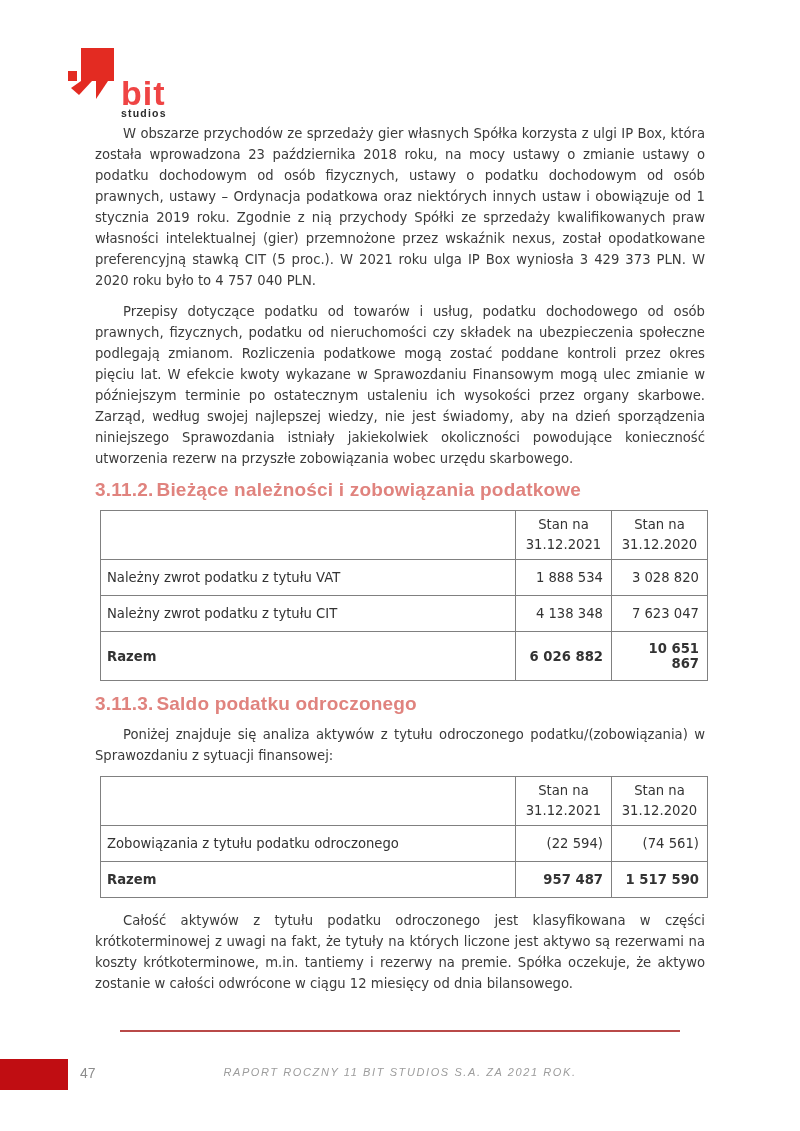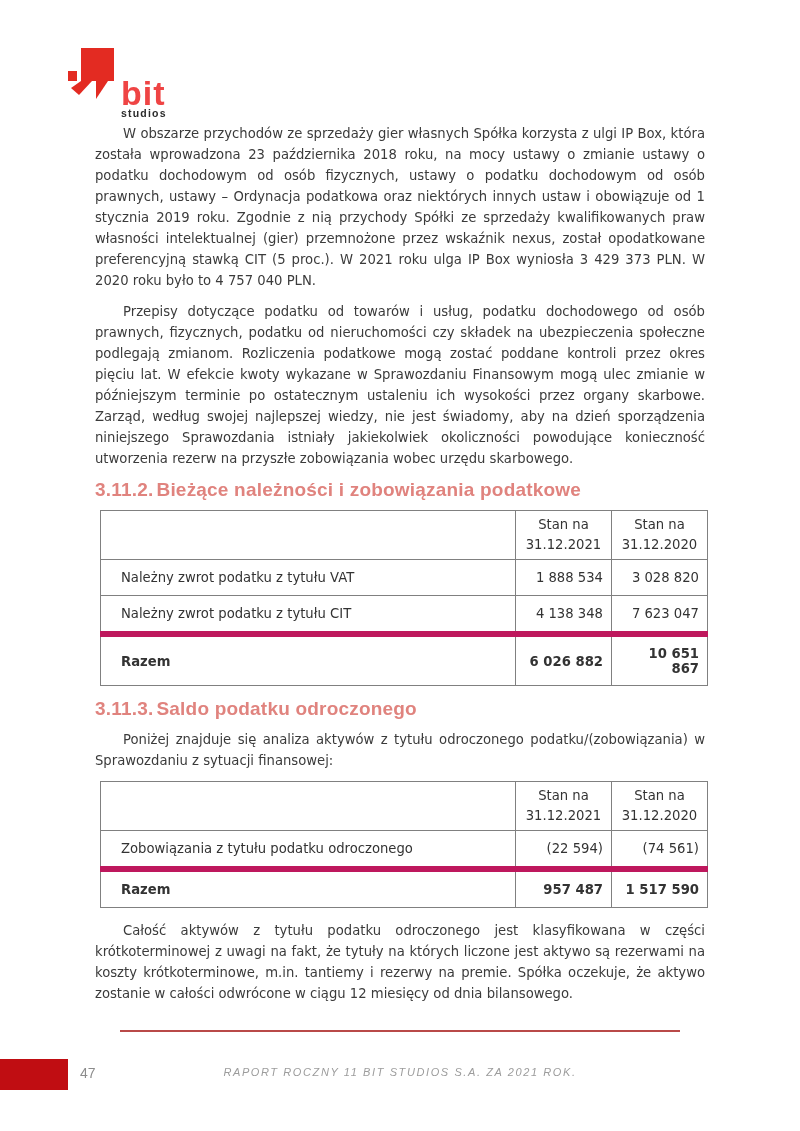--- a/index.html
+++ b/index.html
@@ -29,23 +29,23 @@
   
   table.data-table{
     border-collapse:collapse;width:607px;margin:9px 0 12px 5px;
     font-size:13.2px;color:#333333;table-layout:fixed;
   }
   table.data-table th,table.data-table td{border:1px solid #808080;}
   table.data-table col.c-label{width:415px;}
   table.data-table col.c-num{width:96px;}
   th.hdr-cell{font-weight:400;text-align:center;vertical-align:middle;height:44px;padding:2px 4px;}
   th.hdr-cell .hline{display:block;line-height:20px;}
-  td.lbl{padding:3px 20px;text-align:left;height:17px;}
+  td.lbl{padding:3px 6px;text-align:left;height:17px;}
   td.num{padding:9px 8px;text-align:right;height:17px;}
-  tr.total-row td{font-weight:700;border-top:6px solid #be185d;}
+  tr.total-row td{font-weight:700;border-top:1px solid #be185d;}
   
   .footer-line{position:absolute;left:120px;top:1030px;width:560px;height:2px;background:#b94a48;}
   .footer-redbox{position:absolute;left:0;top:1059px;width:68px;height:31px;background:#c00d12;}
   .footer-pagenum{position:absolute;left:80px;top:1065px;font-family:"Liberation Sans",sans-serif;font-size:14px;color:#8c8c8c;}
   .footer-title{
     position:absolute;left:0;top:1066px;width:800px;text-align:center;
     font-family:"Liberation Sans",sans-serif;font-size:11px;letter-spacing:1.6px;color:#9c9c9c;font-style:italic;
   }
 </style>
 </head>

